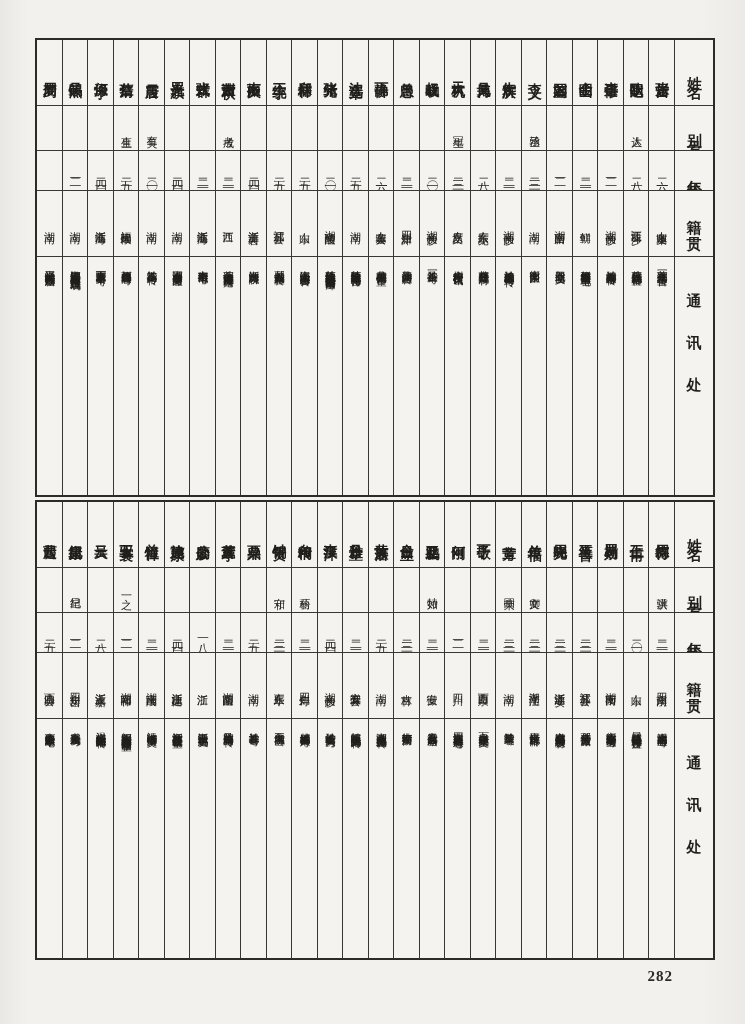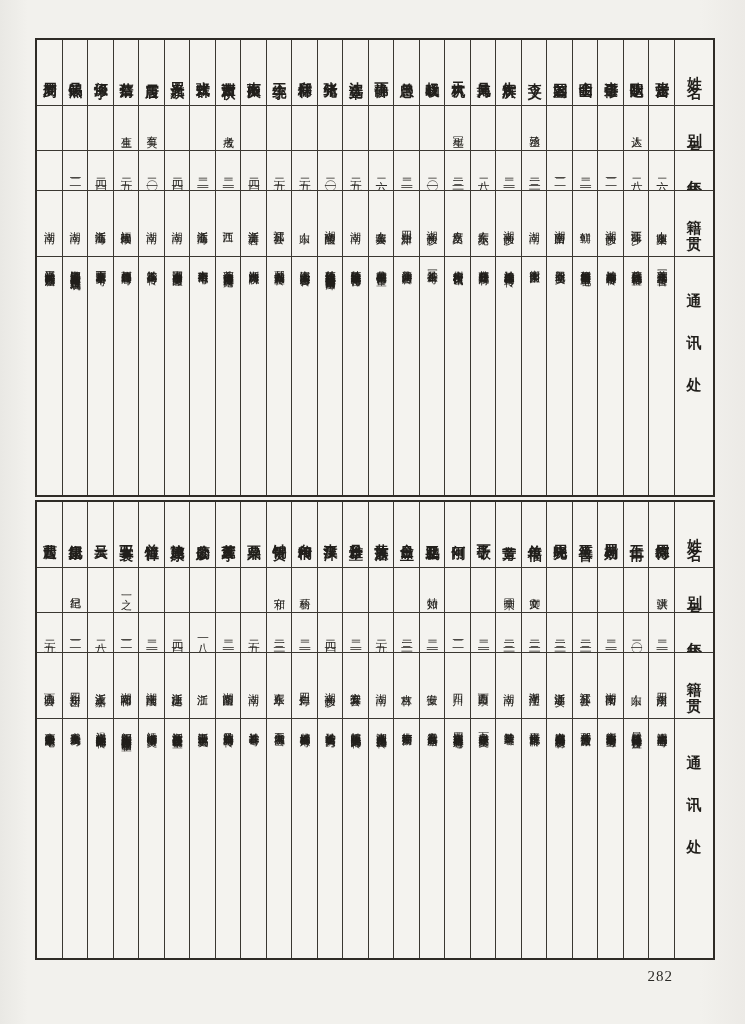--- a/index.html
+++ b/index.html
@@ -30,21 +30,21 @@
   .c-addr{flex:1 1 auto;border-bottom:none;font-size:10.5px;line-height:12px;letter-spacing:0.5px;justify-content:flex-start;padding-top:5px;}
   .header-col .cell{font-weight:bold;font-size:15px;}
   .h-name{letter-spacing:9px;}
   .h-alias{letter-spacing:7px;}
   .h-age{letter-spacing:3px;}
   .h-native{letter-spacing:16px;}
   .h-addr{letter-spacing:42px;padding-top:24px;justify-content:flex-start;}
   .pageno{
     position:absolute;top:968px;left:35px;width:680px;
     text-align:right;padding-right:42px;box-sizing:border-box;
-    font-size:15px;color:#2b2a26;letter-spacing:1px;
+    font-size:15px;color:#2b2a26;letter-spacing:1px;font-weight:bold;
   }
 </style>
 </head>
 <body>
 
 <div class="page">
   <div class="tablewrap">
 
     <section class="tbl tbl-top">
       <div class="col header-col">

